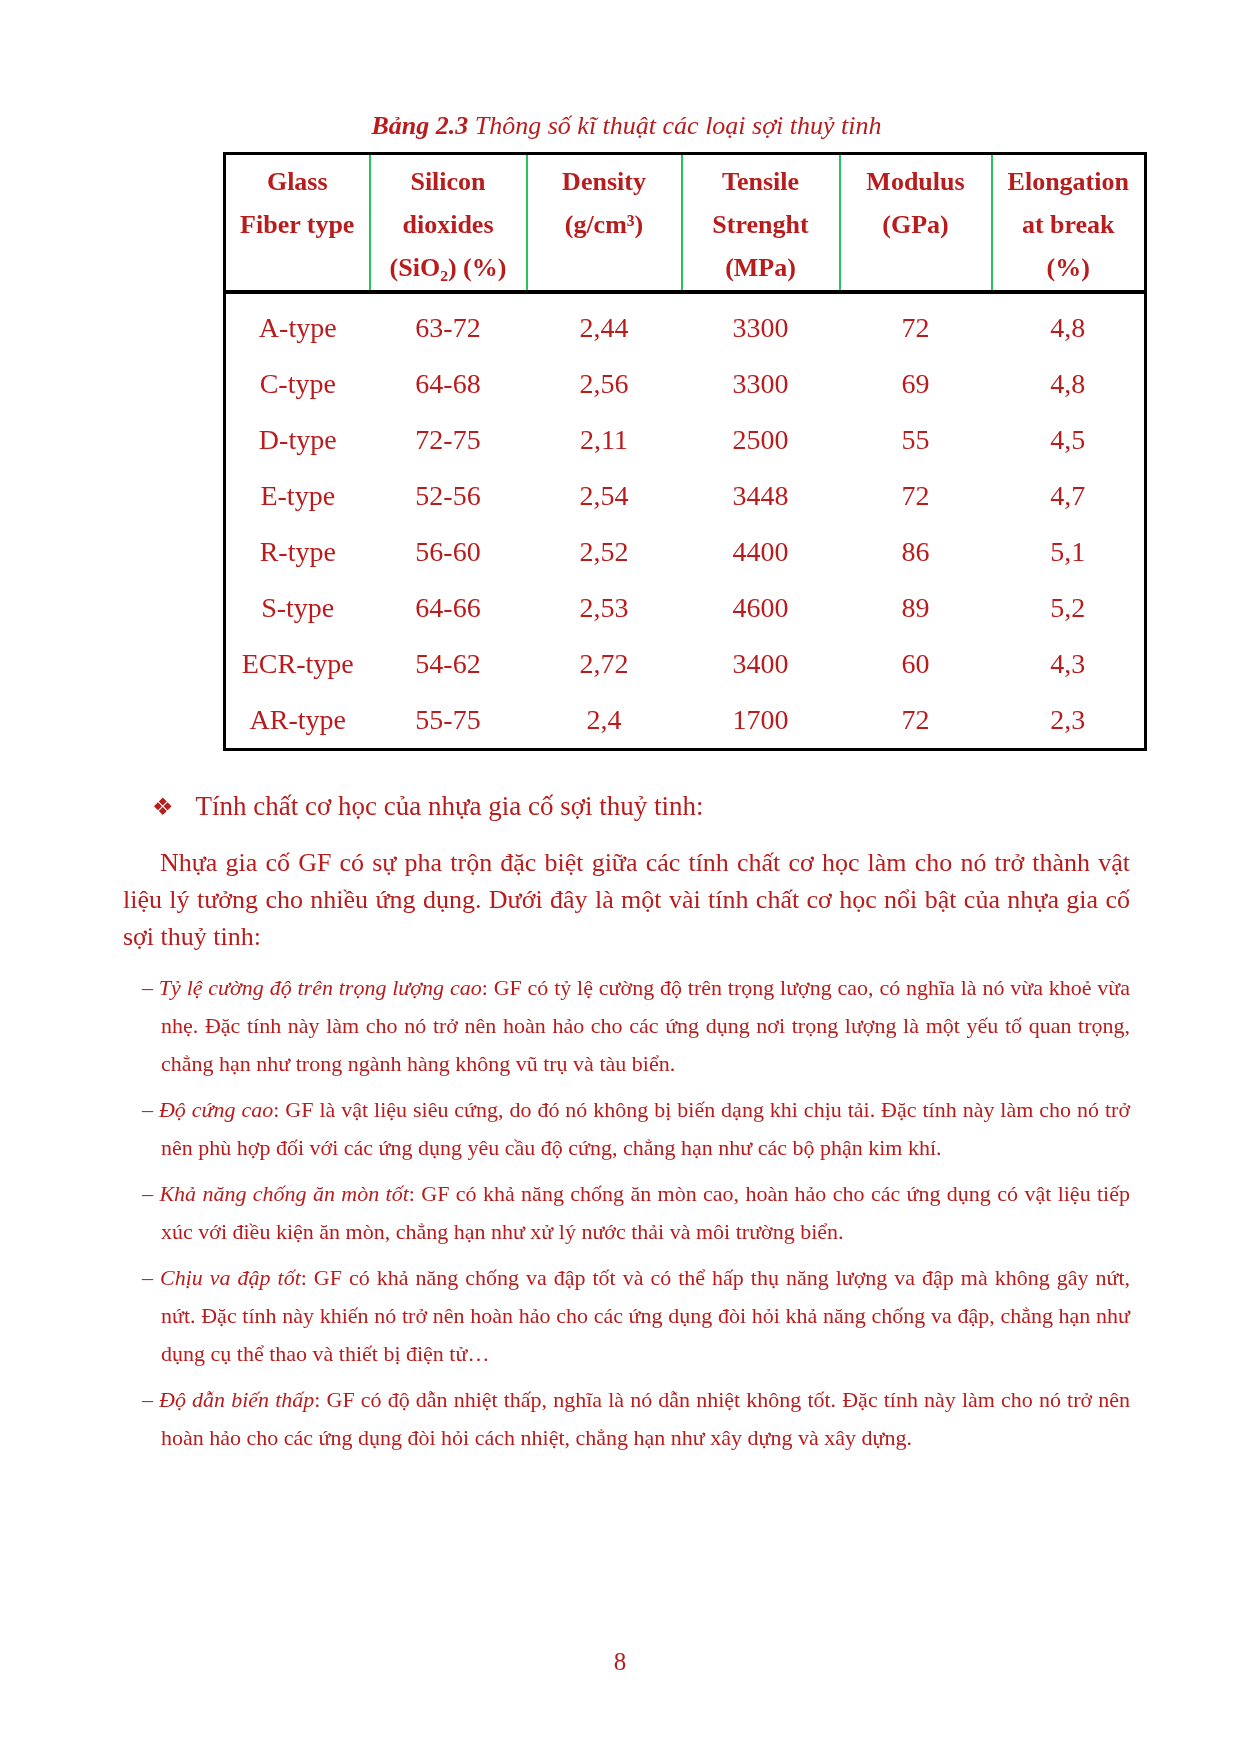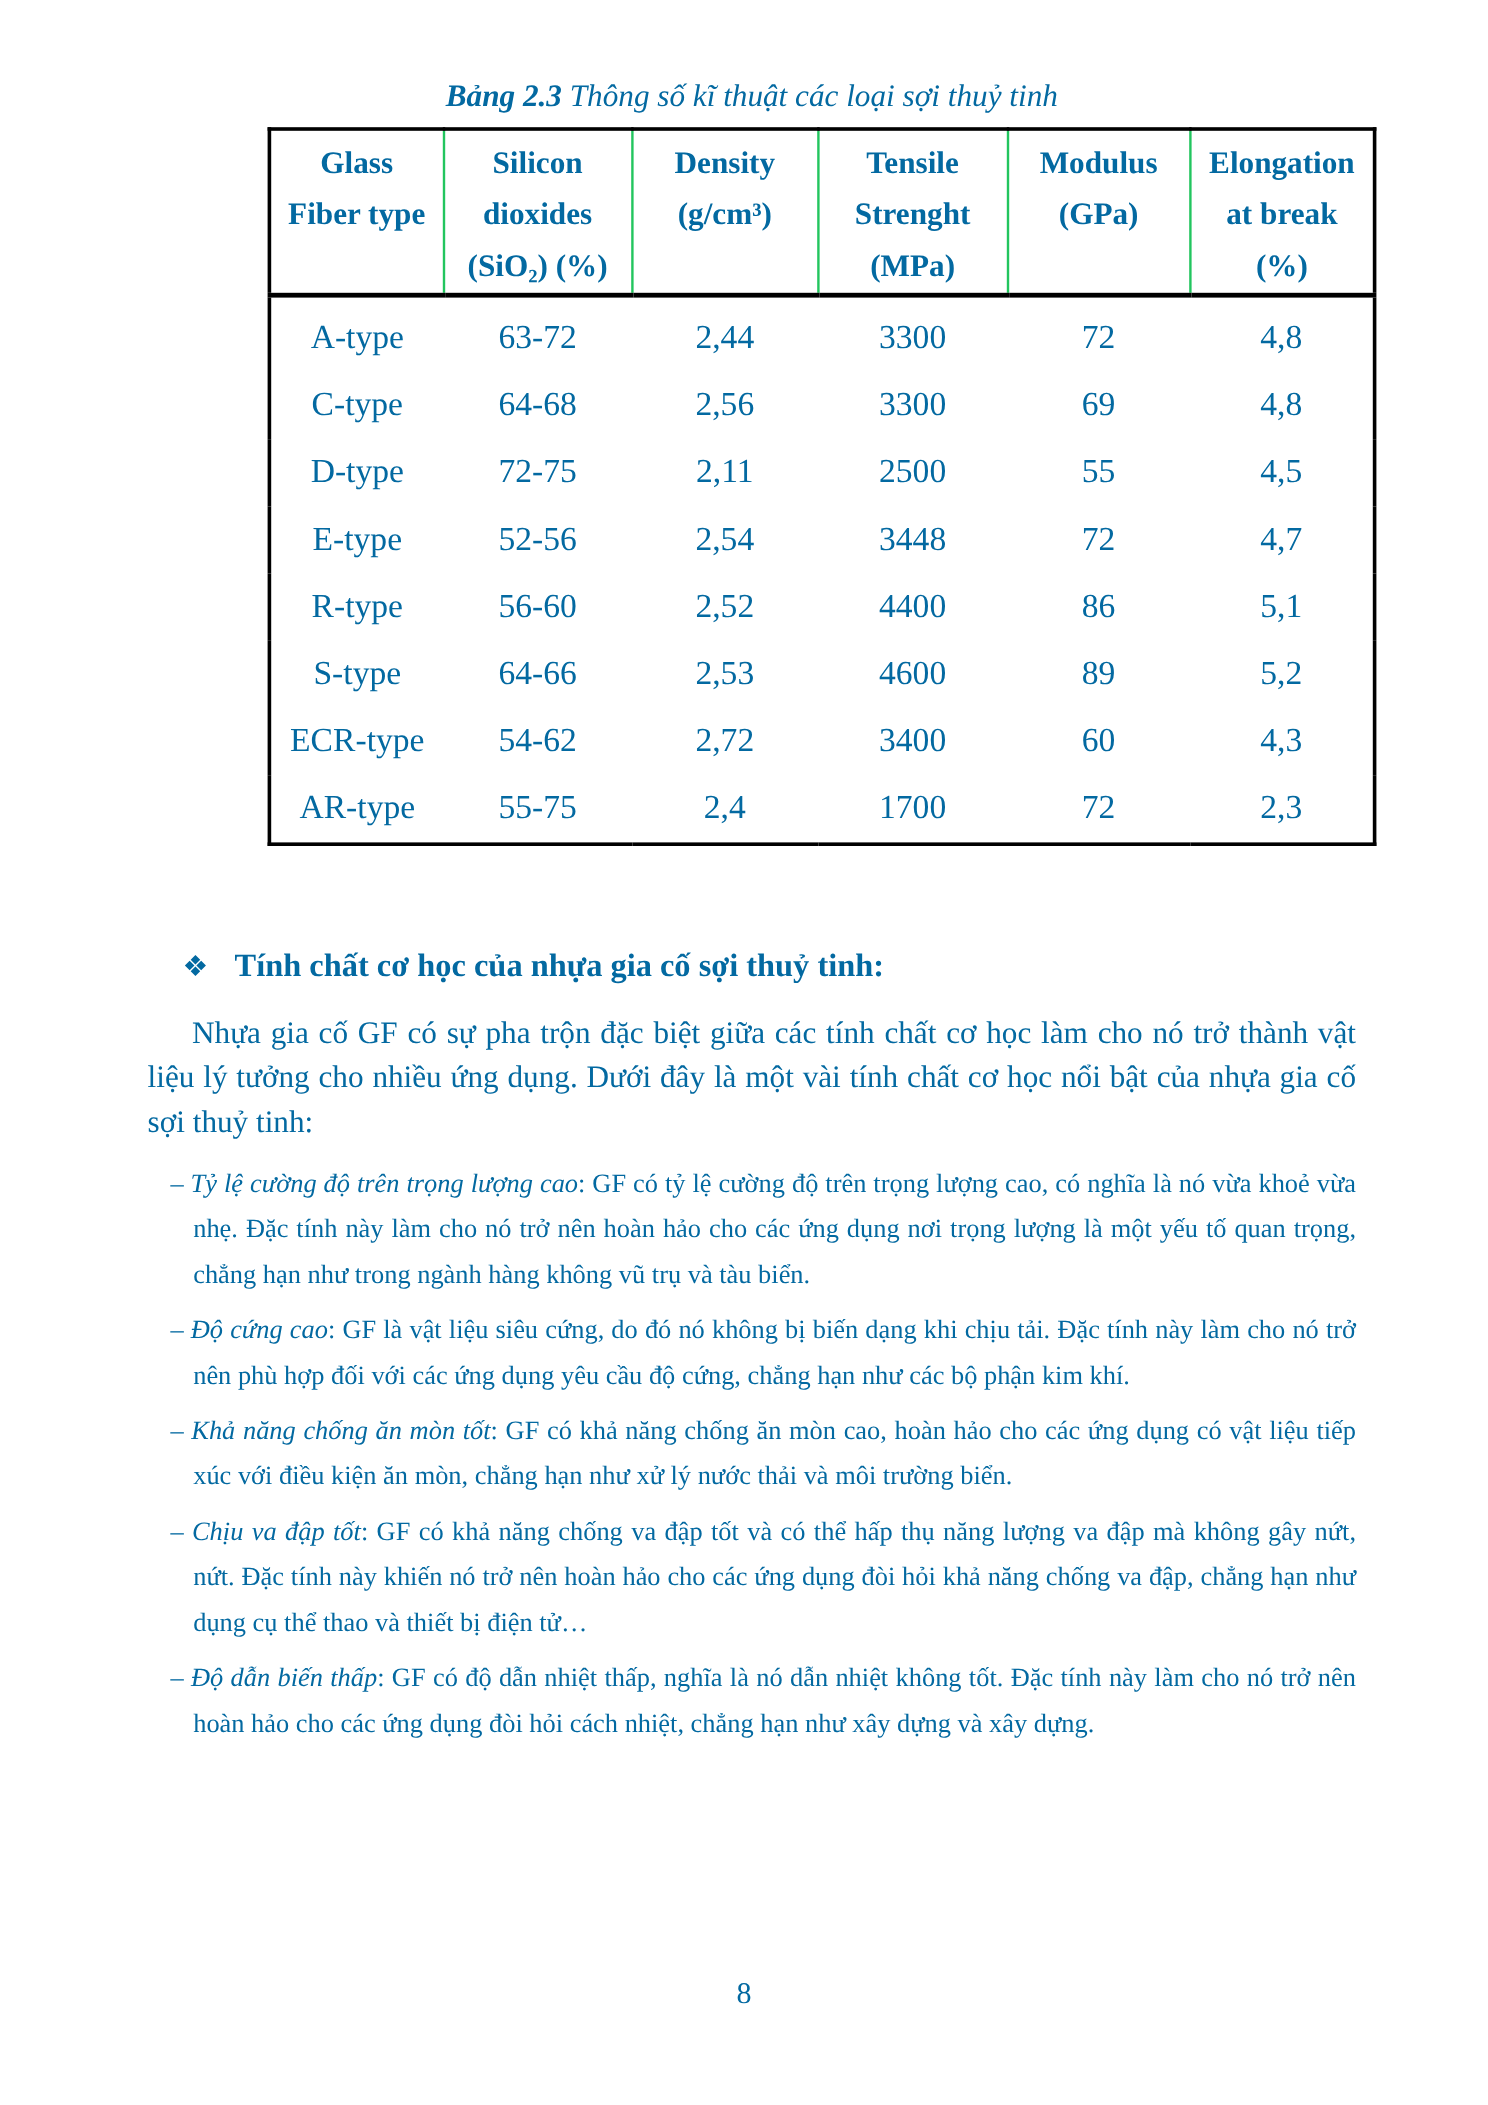--- a/index.html
+++ b/index.html
@@ -2,24 +2,24 @@
 <html lang="vi"><head>
 <meta charset="utf-8">
 <style>
   html, body { margin: 0; padding: 0; background: #e8e8e8; }
   .page {
     position: relative;
     width: 1240px;
     height: 1754px;
     margin: 0 auto;
     background: #ffffff;
-    color: #0369a1;
+    color: #b91c1c;
     font-family: "Liberation Serif", "DejaVu Serif", serif;
     box-sizing: border-box;
-    padding: 64px 110px 0 123px;
+    padding: 110px 110px 0 123px;
     overflow: hidden;
   }
   
   .caption {
     text-align: center;
     font-size: 26px;
     line-height: 32px;
     margin: 0 0 10px 0;
   }
   .caption .cap-label { font-weight: bold; font-style: italic; }
@@ -48,24 +48,24 @@
   table.spec tbody td {
     font-size: 28px;
     text-align: center;
     vertical-align: middle;
     height: 56px;
     padding: 0;
   }
   table.spec tbody tr:first-child td { padding-top: 6px; }
   
   .section-heading {
-    margin: 82px 0 0 29px;
+    margin: 38px 0 0 29px;
     font-size: 27px;
     line-height: 34px;
-    font-weight: bold;
+    font-weight: normal;
   }
   .section-heading .diamond {
     font-family: "DejaVu Sans", sans-serif;
     font-size: 24px;
     margin-right: 22px;
   }
   
   .intro {
     margin: 20px 0 0 0;
     font-size: 26px;

